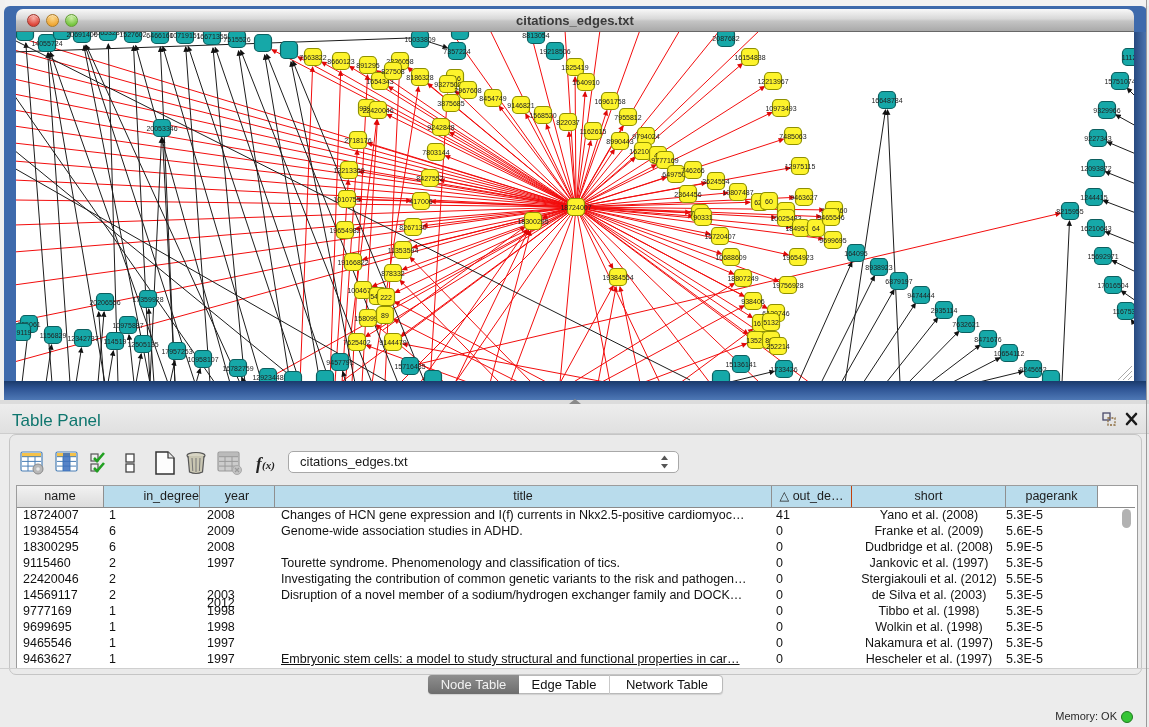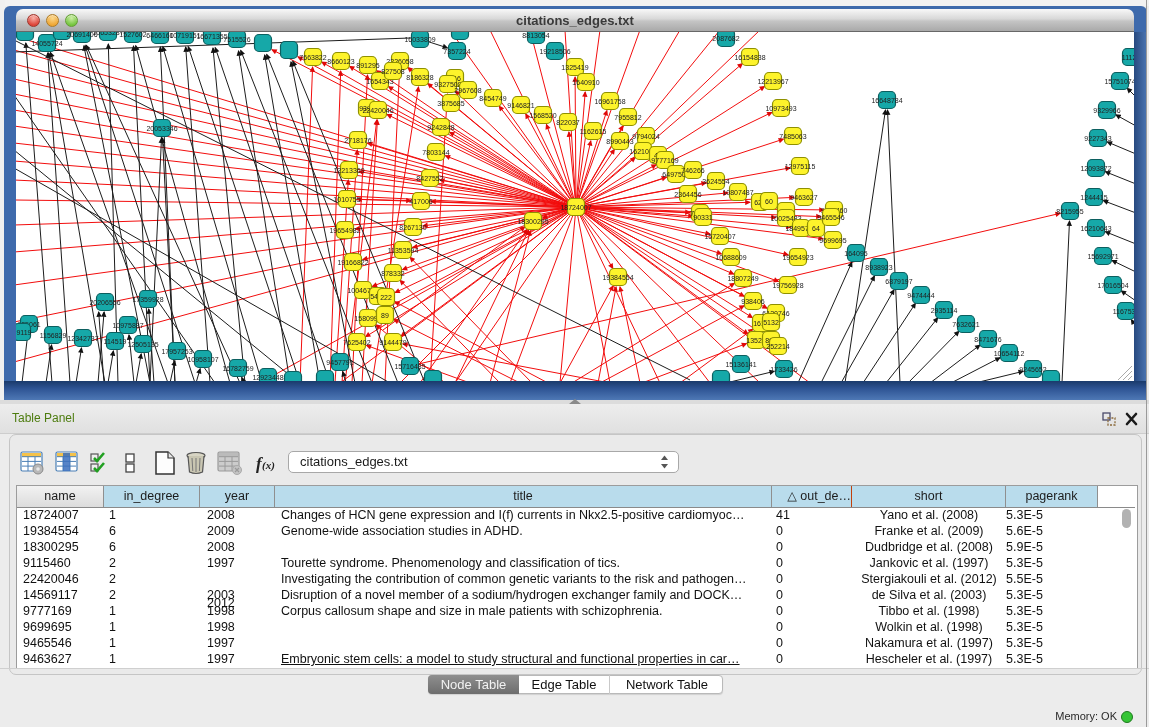--- a/index.html
+++ b/index.html
@@ -500,21 +500,21 @@
     <text x="576" y="210" font-size="7" fill="#222222" text-anchor="middle" font-family="Liberation Sans, sans-serif">18724007</text>
     <g stroke="#aaaaaa" stroke-width="1">
       <line x1="1118" y1="380" x2="1132" y2="366"></line>
       <line x1="1123" y1="380" x2="1132" y2="371"></line>
       <line x1="1128" y1="380" x2="1132" y2="376"></line>
     </g>
   </svg>
 <div style="position:absolute;left:0;top:400px;width:1149px;height:4px;background:#dcdcdc;"></div>
 <div style="position:absolute;left:569px;top:399px;width:0;height:0;border-left:6px solid transparent;border-right:6px solid transparent;border-bottom:5px solid #8a8a8a;"></div>
 <div style="position:absolute;left:0;top:404px;width:1149px;height:29px;background:linear-gradient(#ededed,#e0e0e0);border-bottom:1px solid #cdcdcd;"></div>
-<div style="position:absolute;left:12px;top:411px;font-size:12px;color:#4d7c0f;">Table Panel</div>
+<div style="position:absolute;left:12px;top:411px;font-size:17px;color:#0f766e;">Table Panel</div>
 <svg width="40" height="18" viewBox="0 0 40 18" style="position:absolute;left:1101px;top:411px;">
     <rect x="2" y="2" width="7" height="7" fill="none" stroke="#4a4a6a" stroke-width="1.3"></rect>
     <rect x="7" y="7" width="7" height="7" fill="none" stroke="#8a6a3a" stroke-width="1.3" stroke-dasharray="2 1.4"></rect>
     <path d="M26 3 L35 13 M35 3 L26 13" stroke="#1a1a1a" stroke-width="2.6" stroke-linecap="round"></path>
   </svg>
 <div style="position:absolute;left:9px;top:434px;width:1131px;height:239px;background:#eaeaea;border:1px solid #c5c5c5;border-radius:7px;"></div>
 <svg width="270" height="30" viewBox="0 0 270 30" style="position:absolute;left:18px;top:448px;">
     <g>
       <rect x="3" y="4" width="21" height="19" rx="1.5" fill="#ffffff" stroke="#4a7fb5" stroke-width="1.2"></rect>
       <rect x="4" y="5" width="19" height="4" fill="#f5c24a"></rect>
@@ -567,24 +567,24 @@
     <text x="238" y="21" font-family="Liberation Serif, serif" font-style="italic" font-weight="bold" font-size="17" fill="#222">f</text>
     <text x="244" y="21" font-family="Liberation Serif, serif" font-style="italic" font-weight="bold" font-size="11" fill="#222">(x)</text>
   </svg>
 <div style="position:absolute;left:288px;top:451px;width:391px;height:22px;background:#ffffff;border:1px solid #a8a8a8;border-radius:5px;box-sizing:border-box;font-size:13px;line-height:20px;color:#1a1a1a;padding-left:11px;">citations_edges.txt<svg width="9" height="14" viewBox="0 0 9 14" style="position:absolute;right:9px;top:3px;">
       <path d="M4.5 0.5 L8 5 H1 z" fill="#555"></path>
       <path d="M4.5 13.5 L8 9 H1 z" fill="#555"></path>
     </svg></div>
 <div style="position:absolute;left:16px;top:485px;width:1120px;height:182px;background:#ffffff;border:1px solid #9c9c9c;">
     <div style="position:absolute;left:0;top:0;height:21px;width:1118px;background:#ffffff;border-bottom:1px solid #8a8a8a;">
       <div style="position:absolute;left:0px;top:0;width:86px;height:21px;background:linear-gradient(#f2f2f2,#dcdcdc);border-right:1px solid #8f8f8f;text-align:center;line-height:21px;font-size:12.5px;color:#1c1c1c;">name</div>
-      <div style="position:absolute;left:87px;top:0;width:95px;height:21px;background:#b9dcec;border-right:1px solid #8f8f8f;text-align:center;line-height:21px;font-size:12.5px;color:#1c1c1c;">in_degree</div>
+      <div style="position:absolute;left:87px;top:0;width:95px;height:21px;background:#b9dcec;border-right:1px solid #8f8f8f;text-align:right;line-height:21px;font-size:12.5px;color:#1c1c1c;">in_degree</div>
       <div style="position:absolute;left:183px;top:0;width:74px;height:21px;background:#b9dcec;border-right:1px solid #8f8f8f;text-align:center;line-height:21px;font-size:12.5px;color:#1c1c1c;">year</div>
       <div style="position:absolute;left:258px;top:0;width:496px;height:21px;background:#b9dcec;border-right:1px solid #8f8f8f;text-align:center;line-height:21px;font-size:12.5px;color:#1c1c1c;">title</div>
-      <div style="position:absolute;left:755px;top:0;width:79px;height:21px;background:#b9dcec;border-right:2px solid #c2410c;text-align:right;line-height:21px;font-size:12.5px;color:#1c1c1c;">△ out_de…</div>
+      <div style="position:absolute;left:755px;top:0;width:79px;height:21px;background:#b9dcec;border-right:2px solid #c2410c;text-align:center;line-height:21px;font-size:12.5px;color:#1c1c1c;">△ out_de…</div>
       <div style="position:absolute;left:835px;top:0;width:153px;height:21px;background:#b9dcec;border-right:1px solid #8f8f8f;text-align:center;line-height:21px;font-size:12.5px;color:#1c1c1c;">short</div>
       <div style="position:absolute;left:989px;top:0;width:91px;height:21px;background:#b9dcec;border-right:1px solid #8f8f8f;text-align:center;line-height:21px;font-size:12.5px;color:#1c1c1c;">pagerank</div>
     </div>
     <div style="position:absolute;left:0;top:22px;width:1118px;height:16px;font-size:12.5px;color:#111;white-space:nowrap;">
       <span style="position:absolute;left:6px;">18724007</span>
       <span style="position:absolute;left:92px;">1</span>
       <span style="position:absolute;left:190px;">2008</span>
       <span style="position:absolute;left:264px;">Changes of HCN gene expression and I(f) currents in Nkx2.5-positive cardiomyoc…</span>
       <span style="position:absolute;left:759px;">41</span>
       <span style="position:absolute;left:835px;width:154px;text-align:center;">Yano et al. (2008)</span>
@@ -631,21 +631,20 @@
       <span style="position:absolute;left:190px;">2003</span>
       <span style="position:absolute;left:264px;">Disruption of a novel member of a sodium/hydrogen exchanger family and DOCK…</span>
       <span style="position:absolute;left:759px;">0</span>
       <span style="position:absolute;left:835px;width:154px;text-align:center;">de Silva et al. (2003)</span>
       <span style="position:absolute;left:989px;">5.3E-5</span>
     </div>
     <div style="position:absolute;left:0;top:118px;width:1118px;height:16px;font-size:12.5px;color:#111;white-space:nowrap;">
       <span style="position:absolute;left:6px;">9777169</span>
       <span style="position:absolute;left:92px;">1</span>
       <span style="position:absolute;left:190px;">1998</span>
-      <span style="position:absolute;left:264px;">Corpus callosum shape and size in male patients with schizophrenia.</span>
       <span style="position:absolute;left:759px;">0</span>
       <span style="position:absolute;left:835px;width:154px;text-align:center;">Tibbo et al. (1998)</span>
       <span style="position:absolute;left:989px;">5.3E-5</span>
     </div>
     <div style="position:absolute;left:0;top:134px;width:1118px;height:16px;font-size:12.5px;color:#111;white-space:nowrap;">
       <span style="position:absolute;left:6px;">9699695</span>
       <span style="position:absolute;left:92px;">1</span>
       <span style="position:absolute;left:190px;">1998</span>
       <span style="position:absolute;left:759px;">0</span>
       <span style="position:absolute;left:835px;width:154px;text-align:center;">Wolkin et al. (1998)</span>

